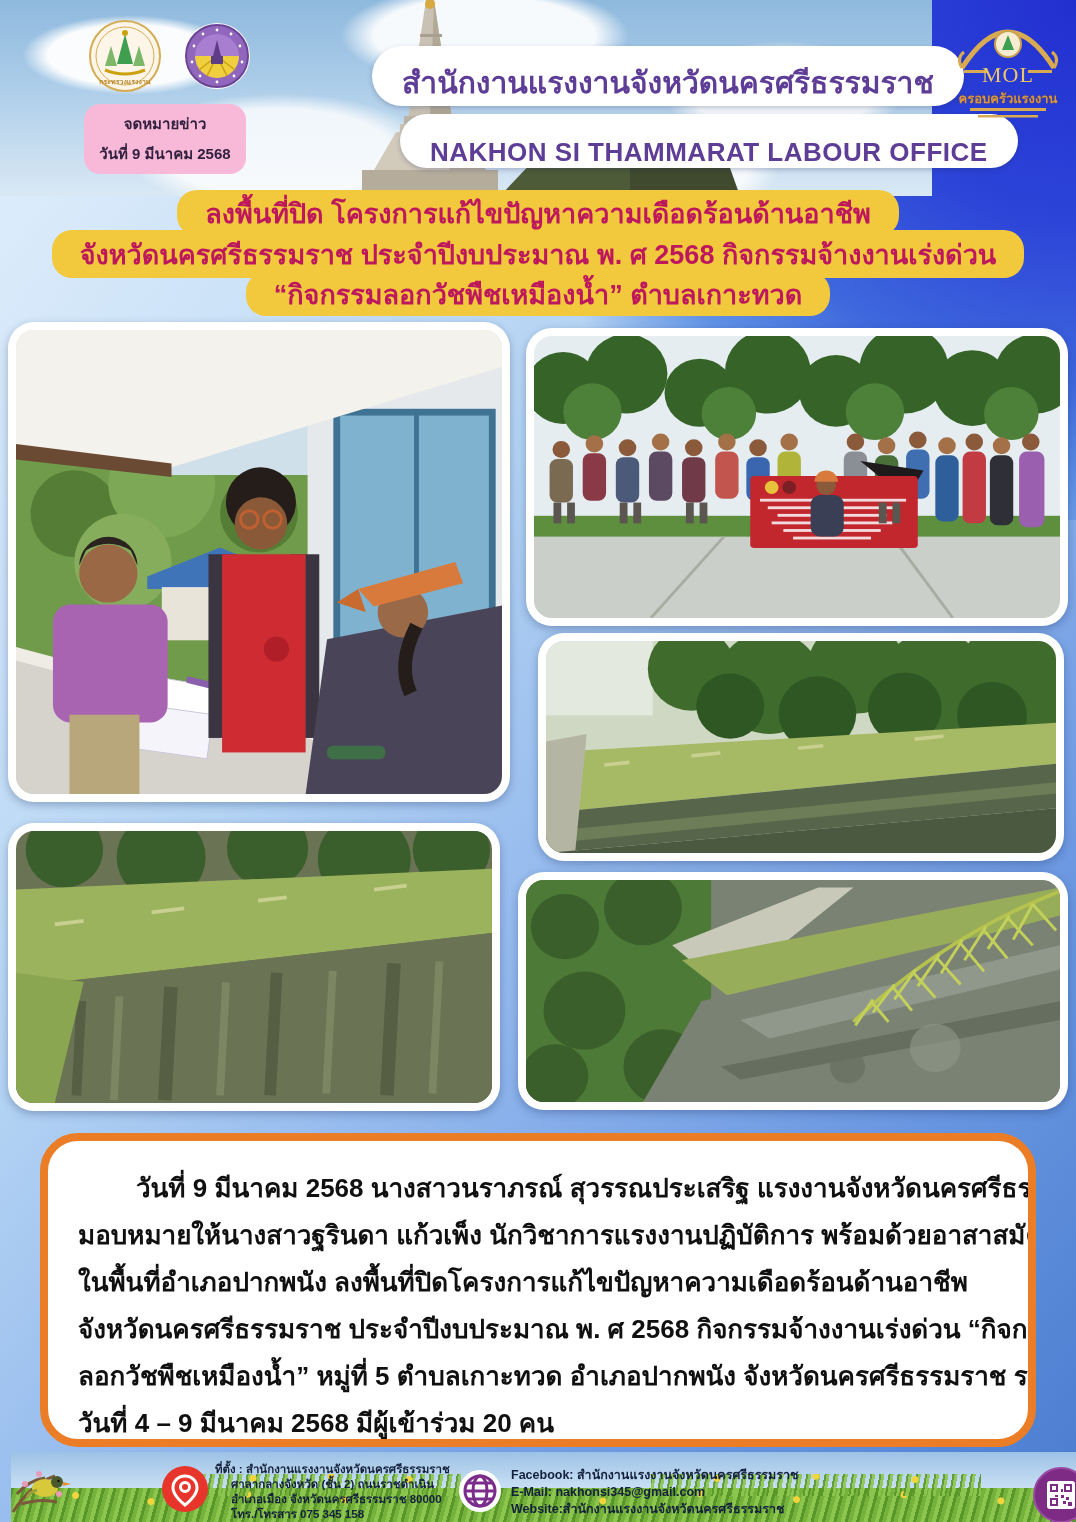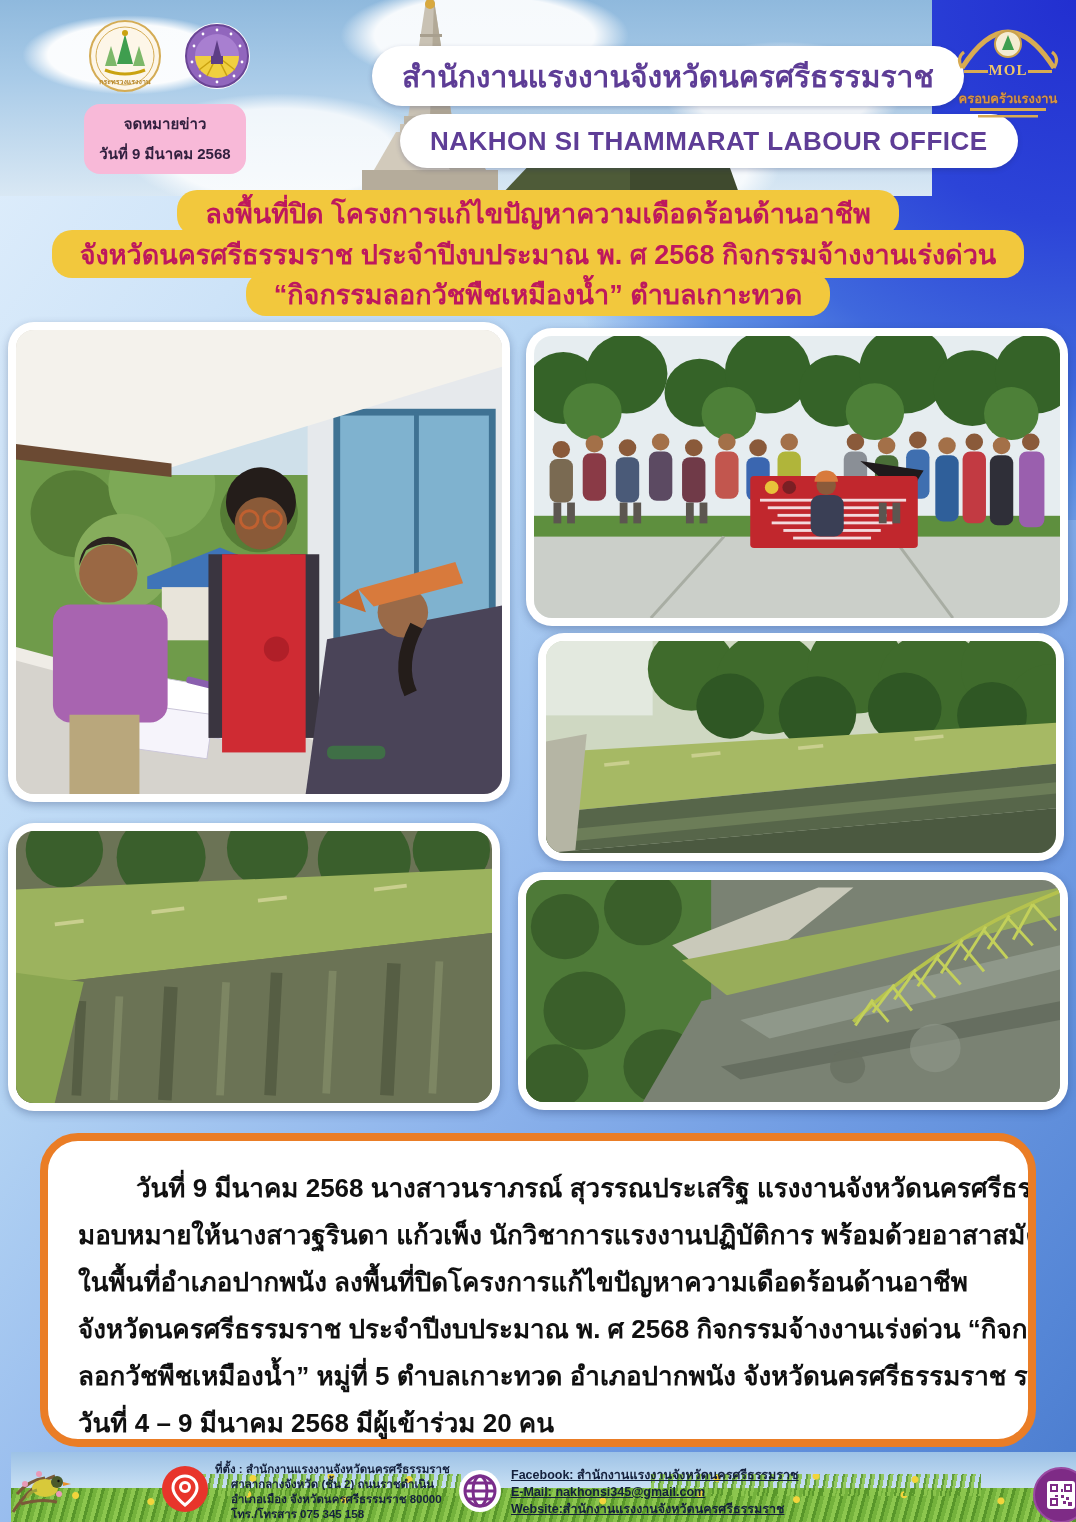--- a/index.html
+++ b/index.html
@@ -21,27 +21,27 @@
       radial-gradient(ellipse 220px 85px at 30% 78%,rgba(255,255,255,.8) 0 52%,transparent 70%),
       radial-gradient(ellipse 180px 65px at 70% 88%,rgba(255,255,255,.8) 0 52%,transparent 70%);}
   .pagoda{position:absolute;left:300px;top:0;width:440px;height:196px;}
   .seal{position:absolute;border-radius:50%;}
   .seal-ministry{left:89px;top:20px;width:72px;height:72px;}
   .seal-province{left:183px;top:22px;width:68px;height:68px;}
   .badge-pink{position:absolute;left:84px;top:104px;width:162px;height:70px;border-radius:16px;
     background:#f8b9d8;color:#32203f;font-weight:bold;text-align:center;
     display:flex;flex-direction:column;justify-content:center;gap:6px;font-size:15px;}
   .title-box{position:absolute;background:#ffffff;border-radius:30px;color:#5e3d96;font-weight:bold;
-    display:flex;align-items:center;justify-content:center;box-shadow:0 2px 5px rgba(30,40,90,.25);
+    display:flex;align-items:flex-end;justify-content:center;box-shadow:0 2px 5px rgba(30,40,90,.25);
     padding:0 30px;white-space:nowrap;}
   .title-th{left:50%;transform:translateX(-14%);top:46px;height:60px;font-size:30px;left:372px;transform:none;}
   .title-en{left:400px;top:114px;height:54px;font-size:26px;letter-spacing:.5px;}
   .mol{position:absolute;left:948px;top:4px;width:120px;height:140px;text-align:center;}
   .mol-acronym{position:absolute;left:0;right:0;top:58px;color:#ecc56a;font-family:"Liberation Serif",serif;
-    font-weight:bold;font-size:15px;letter-spacing:1px;}
+    font-weight:normal;font-size:22px;letter-spacing:1px;}
   .mol-tagline{position:absolute;left:0;right:0;top:84px;color:#d9953f;font-weight:bold;font-size:13px;
     text-shadow:0 0 2px rgba(120,70,10,.6);white-space:nowrap;}
   
   .banner{position:absolute;left:0;top:190px;width:1076px;display:flex;flex-direction:column;align-items:center;}
   .banner-line{background:#f2c83d;color:#be185d;font-weight:bold;font-size:27px;border-radius:20px;
     display:flex;align-items:center;justify-content:center;padding:0 28px;white-space:nowrap;}
   .bl1{height:46px;}
   .bl2{height:48px;margin-top:-6px;text-align:center;}
   .bl3{height:44px;margin-top:-6px;}
   
@@ -81,21 +81,21 @@
       radial-gradient(circle 3px at 50% 10%,#f2d43c 0 3px,transparent 4px),
       radial-gradient(circle 3px at 80% 25%,#f2d43c 0 3px,transparent 4px),
       repeating-linear-gradient(100deg,rgba(88,150,42,.9) 0 2px,rgba(140,198,78,.9) 2px 5px,transparent 5px 9px);}
   .tuft1{left:190px;width:260px;}
   .tuft2{left:640px;width:330px;}
   .footer-bird{position:absolute;left:0;top:2px;width:84px;height:60px;}
   .pin{position:absolute;left:150px;top:13px;width:48px;height:48px;}
   .addr{position:absolute;left:204px;top:10px;font-size:11.5px;line-height:15px;color:#14203c;font-weight:bold;}
   .addr .sub{padding-left:16px;}
   .globe{position:absolute;left:447px;top:17px;width:44px;height:44px;}
-  .contacts{position:absolute;left:500px;top:15px;font-size:12.5px;line-height:17px;color:#14203c;font-weight:bold;text-decoration:underline;}
+  .contacts{position:absolute;left:500px;top:15px;font-size:12.5px;line-height:17px;color:#14203c;font-weight:bold;}
   .qr{position:absolute;left:1022px;top:15px;width:56px;height:56px;}
 </style>
 </head>
 <body>
 
 <div class="page">
 
   <div class="blue-corner"></div>
   <div class="sky">
     <svg class="pagoda" viewBox="0 0 440 196">

